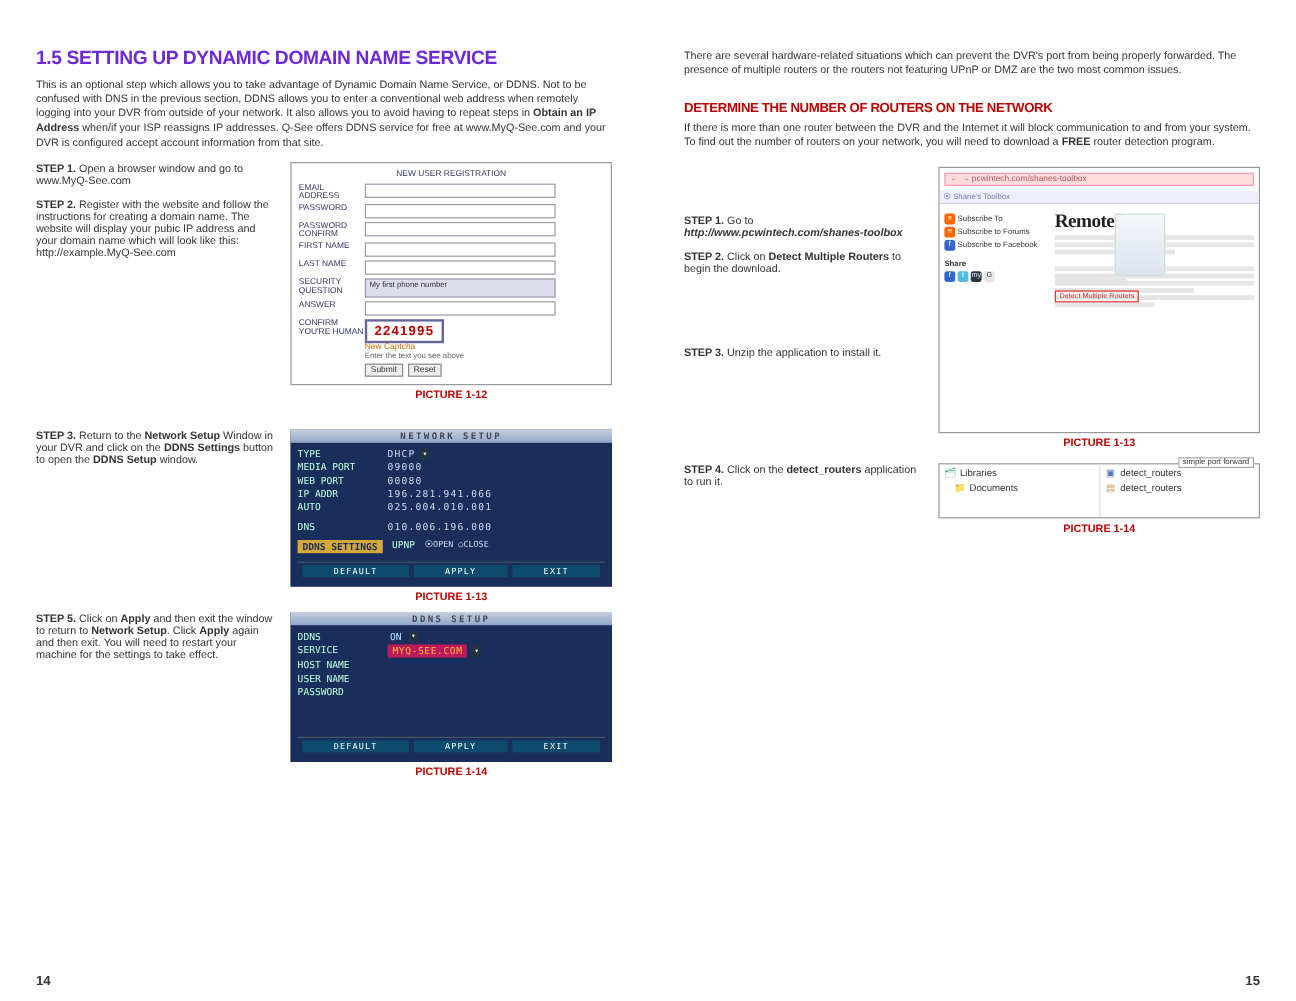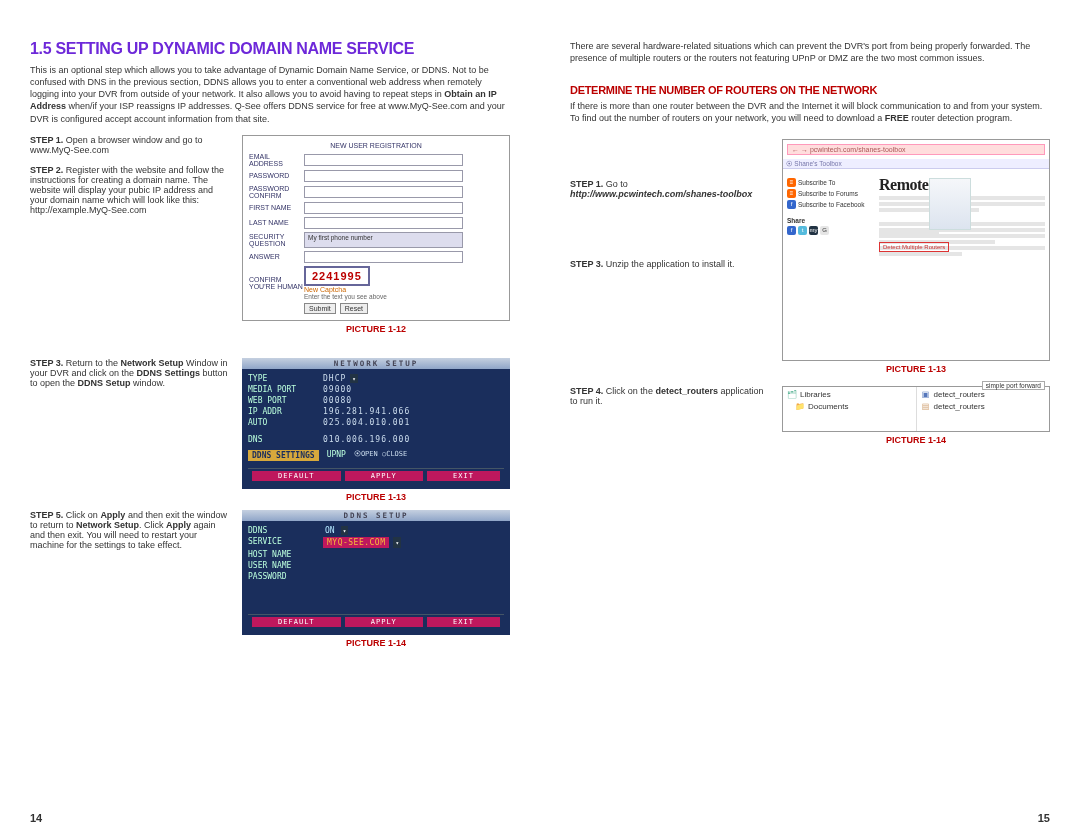--- a/index.html
+++ b/index.html
@@ -28,38 +28,38 @@
 h3 {color:#b00;font-size:11px;margin:14px 0 4px 0;letter-spacing:-0.3px}
 p {margin:0 0 6px 0;line-height:1.35}
 .row {display:flex;gap:12px;margin-top:4px}
 .stepcol {flex:0 0 200px}
 .figcol {flex:1}
 .step {margin-bottom:10px}
 .step b, .bold{font-weight:bold}
 .ital{font-style:italic;font-weight:bold}
 .caption {color:#b00;text-align:center;font-weight:bold;font-size:9px;margin-top:3px}
 .figbox {border:1px solid #999;background:#fff;font-size:7px;padding:6px}
-.flabel {display:flex;margin:3px 0;align-items:center}
+.flabel {display:flex;margin:3px 0;}
 .flabel .lbl {width:55px;color:#336;font-size:7px}
 .flabel .fld {flex:1;height:10px;border:1px solid #99a;background:#fff;margin-right:40px}
 .flabel .sel {flex:1;height:12px;border:1px solid #99a;background:#dde;margin-right:40px;font-size:6.5px;padding:1px 3px}
 .captcha {display:inline-block;border:2px solid #669;color:#b00;font-weight:bold;font-size:11px;padding:2px 6px;letter-spacing:1px}
 .newcap {color:#c60;font-size:7px}
 .hint {color:#666;font-size:6.5px}
 .btn-sm {font-size:7px;border:1px solid #888;padding:1px 4px;background:#eee;display:inline-block;margin-right:2px}
 .dvrbox {background:#1a2e5c;color:#fff;font-family:monospace;font-size:8px;padding:6px}
 .dvr-title {text-align:center;font-weight:bold;font-size:7.5px;letter-spacing:2px;color:#445}
 .dvr-title-wrap{padding:1px 0;margin:-6px -6px 4px -6px}
 .title-net{background:linear-gradient(#c5d0e0,#8fa5c8)}
 .title-dns{background:linear-gradient(#c5d0e0,#8fa5c8)}
 .dvr-row{display:flex;padding:1px 0}
 .dvr-row .dl{width:75px;color:#bfd}
 .dvr-row .dv{color:#cde;letter-spacing:1px}
 .dvr-btnbar{display:flex;justify-content:space-around;margin-top:6px;padding:2px;border-top:1px solid #456}
-.dvr-btn{font-size:7px;background:#be185d;padding:1px 26px;letter-spacing:1px}
+.dvr-btn{font-size:7px;background:#0c4a6e;padding:1px 26px;letter-spacing:1px}
 .ddns-settings-btn{background:#d6a83c;color:#1a2e5c;padding:1px 4px;font-weight:bold}
 .drop-icon{display:inline-flex;align-items:center;margin-left:4px;background:#234;}
 .drop-icon span{font-size:6px;padding:0 2px}
 .svc-val {background:#be185d;color:#f8bd3a;padding:1px 4px;letter-spacing:0.5px}
 .on-val{color:#b4e8ff;padding:0 2px}
 .browser-fig{border:1px solid #999;background:#fff;height:220px;position:relative;overflow:hidden;font-size:6.5px}
 .browser-fig .urlbar{background:#fdd;border:1px solid #f9b;margin:4px;padding:1px 4px;font-size:7px;color:#a55}
 .browser-fig .tabbar{background:#eef;border-bottom:1px solid #cce;padding:1px 3px;color:#77a}
 .browser-fig .side{position:absolute;left:4px;top:36px;width:88px}
 .browser-fig .side .rw{display:flex;align-items:center;gap:2px;margin:2px 0}
@@ -253,20 +253,23 @@
   <p>
     <span>If there is more than one router between the DVR and the Internet it will block communication to and from your system. To find out the number of routers on your network, you will need to download a </span><b>FREE</b><span> router detection program.</span>
   </p>
 
   <div class="row" style="margin-top:8px">
     <div class="stepcol">
       <div style="height:40px"></div>
       <div class="step">
         <b>STEP 1.</b><span>  Go to </span><span class="ital">http://www.pcwintech.com/shanes-toolbox</span>
       </div>
+      <div class="step">
+        <b>STEP 2.</b><span> Click on </span><b>Detect Multiple Routers</b><span> to begin the download.</span>
+      </div>
       <div style="height:50px"></div>
       <div class="step">
         <b>STEP 3.</b><span> Unzip the application to install it.</span>
       </div>
     </div>
     <div class="figcol">
       <div class="browser-fig">
         <div class="urlbar">← → pcwintech.com/shanes-toolbox</div>
         <div class="tabbar">⦿ Shane's Toolbox</div>
         <div class="side">

